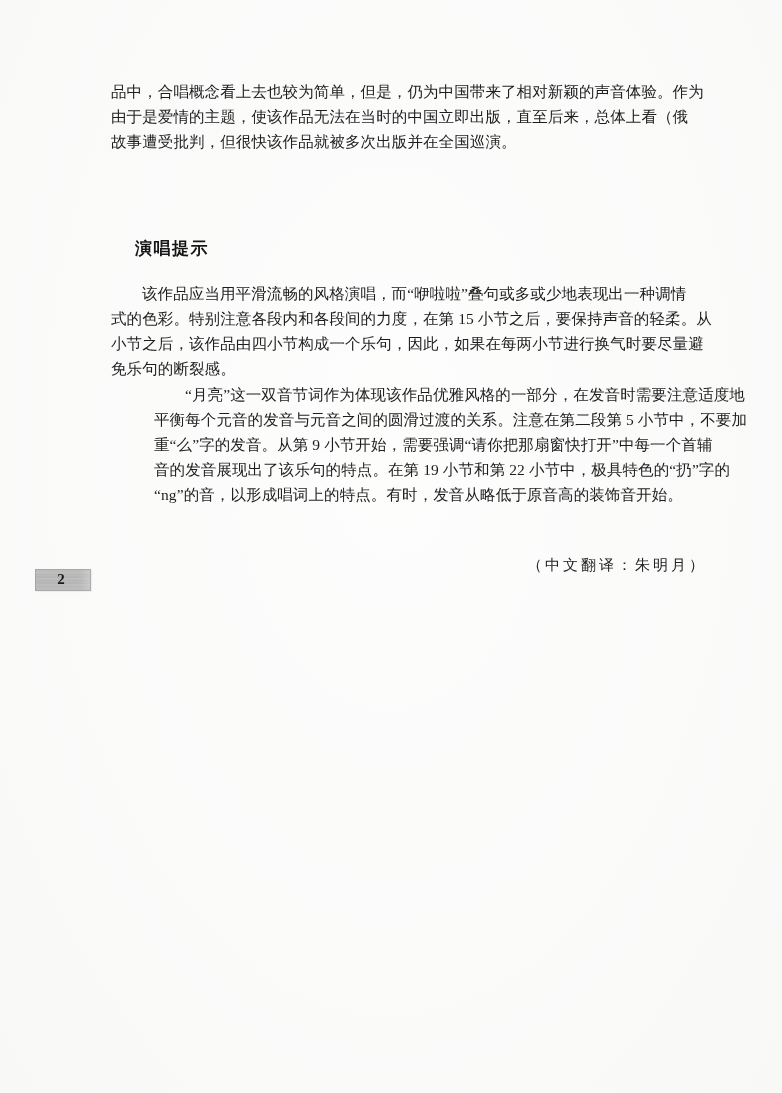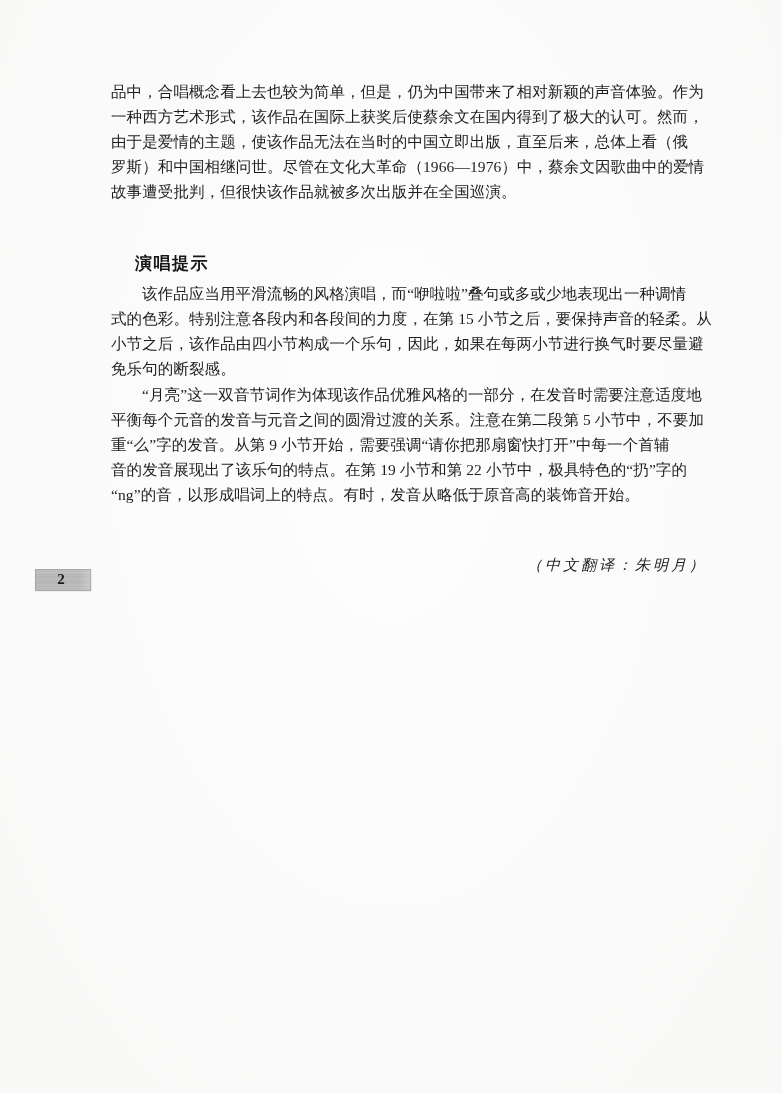--- a/index.html
+++ b/index.html
@@ -32,43 +32,41 @@
   }
   .textblock .line {
     white-space: nowrap;
     height: 25px;
   }
   .line.indent {
     padding-left: 31px;
   }
   .para-1 { top: 79px; }
   .para-2 { top: 281px; }
-  .para-3 { top: 382px; }
+  .para-3 { top: 382px; margin-left: 43px; }
   .section-heading {
     position: absolute;
     left: 135px;
     top: 236px;
-    font-family: Liberation Mono, monospace;
+    font-family: Liberation Serif, serif;
     font-weight: 700;
     font-size: 17px;
     letter-spacing: 1.5px;
     line-height: 25px;
     color: #161616;
-    margin-top: 16px;
   }
   .translator {
     position: absolute;
     left: 111px;
     top: 553px;
     width: 596px;
     text-align: right;
     font-size: 15px;
     line-height: 25px;
     letter-spacing: 3px;
-    font-style: italic;
     color: #222;
   }
   .page-number-box {
     position: absolute;
     left: 35px;
     top: 569px;
     width: 56px;
     height: 22px;
     background: repeating-linear-gradient(
         180deg,
@@ -91,23 +89,21 @@
     transform: translate(-2px, -1px);
   }
 </style>
 </head>
 <body>
 
 <div class="page">
 
   <div class="textblock para-1">
     <div class="line">品中，合唱概念看上去也较为简单，但是，仍为中国带来了相对新颖的声音体验。作为</div>
-    <div class="line">一种西方艺术形式，该作品在国际上获奖后使蔡余文在国内得到了极大的认可。然而，</div>
     <div class="line">由于是爱情的主题，使该作品无法在当时的中国立即出版，直至后来，总体上看（俄</div>
-    <div class="line">罗斯）和中国相继问世。尽管在文化大革命（1966—1976）中，蔡余文因歌曲中的爱情</div>
     <div class="line">故事遭受批判，但很快该作品就被多次出版并在全国巡演。</div>
   </div>
 
   <div class="section-heading">演唱提示</div>
 
   <div class="textblock para-2">
     <div class="line indent">该作品应当用平滑流畅的风格演唱，而“咿啦啦”叠句或多或少地表现出一种调情</div>
     <div class="line">式的色彩。特别注意各段内和各段间的力度，在第 15 小节之后，要保持声音的轻柔。从</div>
     <div class="line">小节之后，该作品由四小节构成一个乐句，因此，如果在每两小节进行换气时要尽量避</div>
     <div class="line">免乐句的断裂感。</div>

